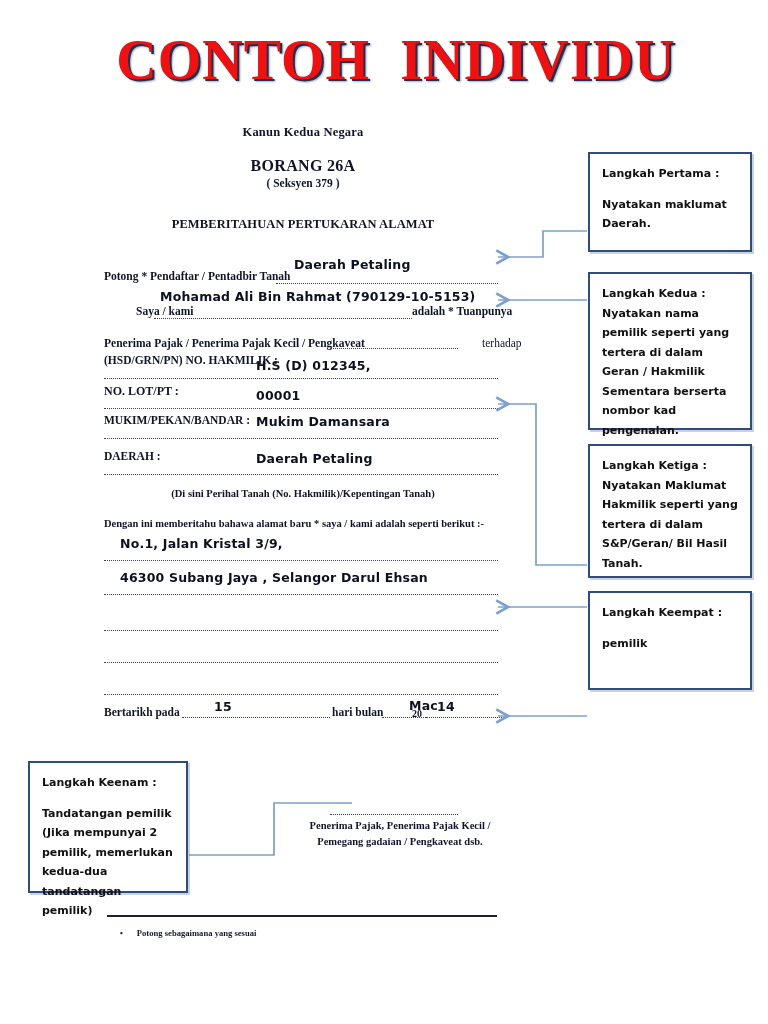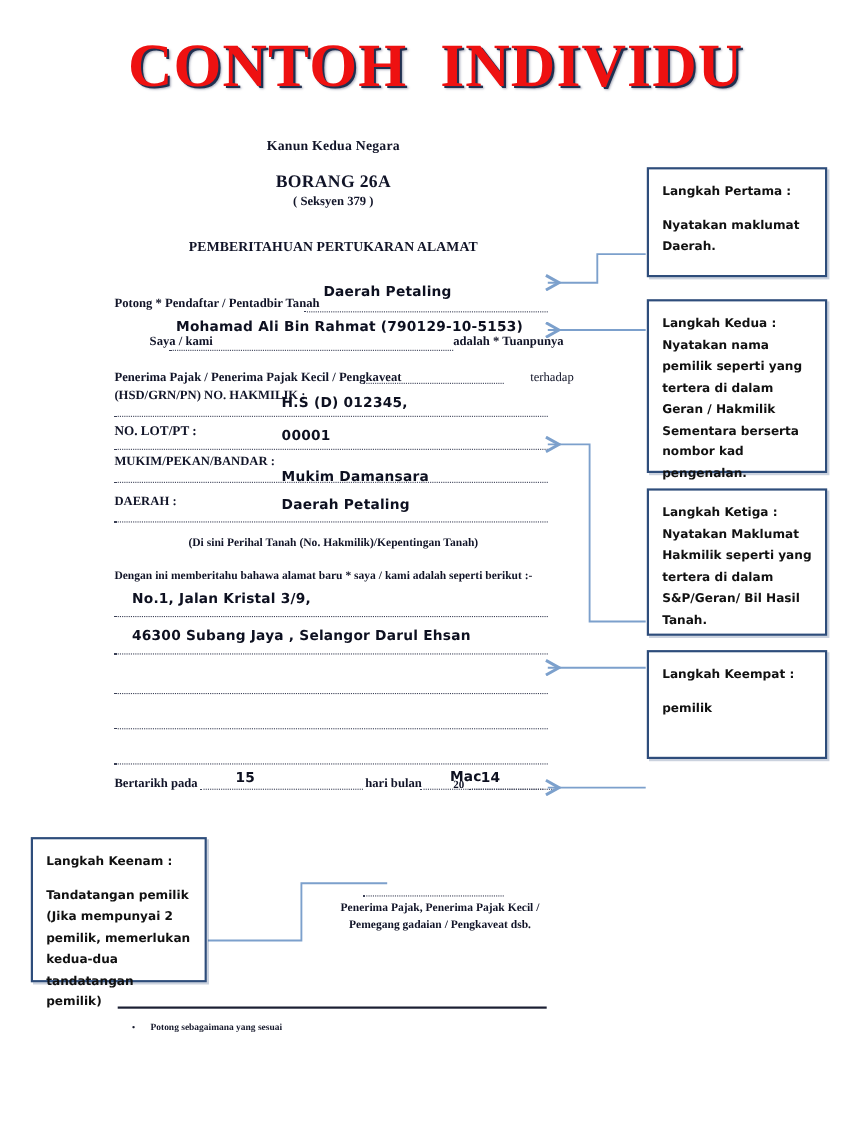--- a/index.html
+++ b/index.html
@@ -194,21 +194,21 @@
   </div>
 
   <div class="abs" style="left:92px; top:384px; width:400px;">
     <span class="lbl abs" style="left:0; top:0; font-size:12px; font-weight:bold; color:#111428;">NO. LOT/PT :</span>
     <span class="ans abs" style="left:152px; top:4px;">00001</span>
     <div class="dots abs" style="left:0; top:24px; width:394px;"></div>
   </div>
 
   <div class="abs" style="left:92px; top:414px; width:400px;">
     <span class="lbl abs" style="left:0; top:0; font-size:11.5px; font-weight:bold; color:#111428;">MUKIM/PEKAN/BANDAR :</span>
-    <span class="ans abs" style="left:152px; top:0px;margin-top:11px;">Mukim Damansara</span>
+    <span class="ans abs" style="left:152px; top:0px;">Mukim Damansara</span>
     <div class="dots abs" style="left:0; top:24px; width:394px;"></div>
   </div>
 
   <div class="abs" style="left:92px; top:450px; width:400px;">
     <span class="lbl abs" style="left:0; top:0; font-size:11.5px; font-weight:bold; color:#111428;">DAERAH :</span>
     <span class="ans abs" style="left:152px; top:1px;">Daerah Petaling</span>
     <div class="dots abs" style="left:0; top:24px; width:394px;"></div>
   </div>
 
   <div class="abs" style="left:92px; top:488px; width:398px; text-align:center; font-size:10.5px; font-weight:bold; color:#111428;">(Di sini Perihal Tanah (No. Hakmilik)/Kepentingan Tanah)</div>

